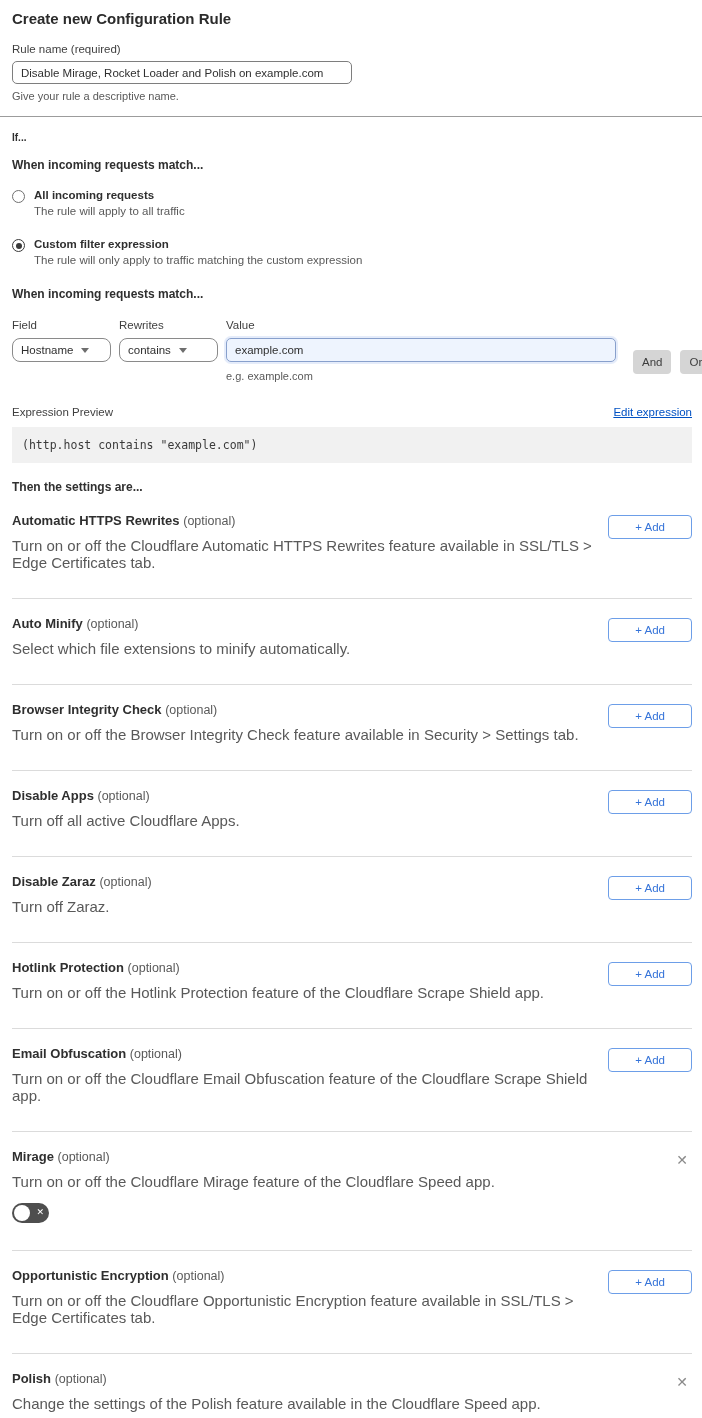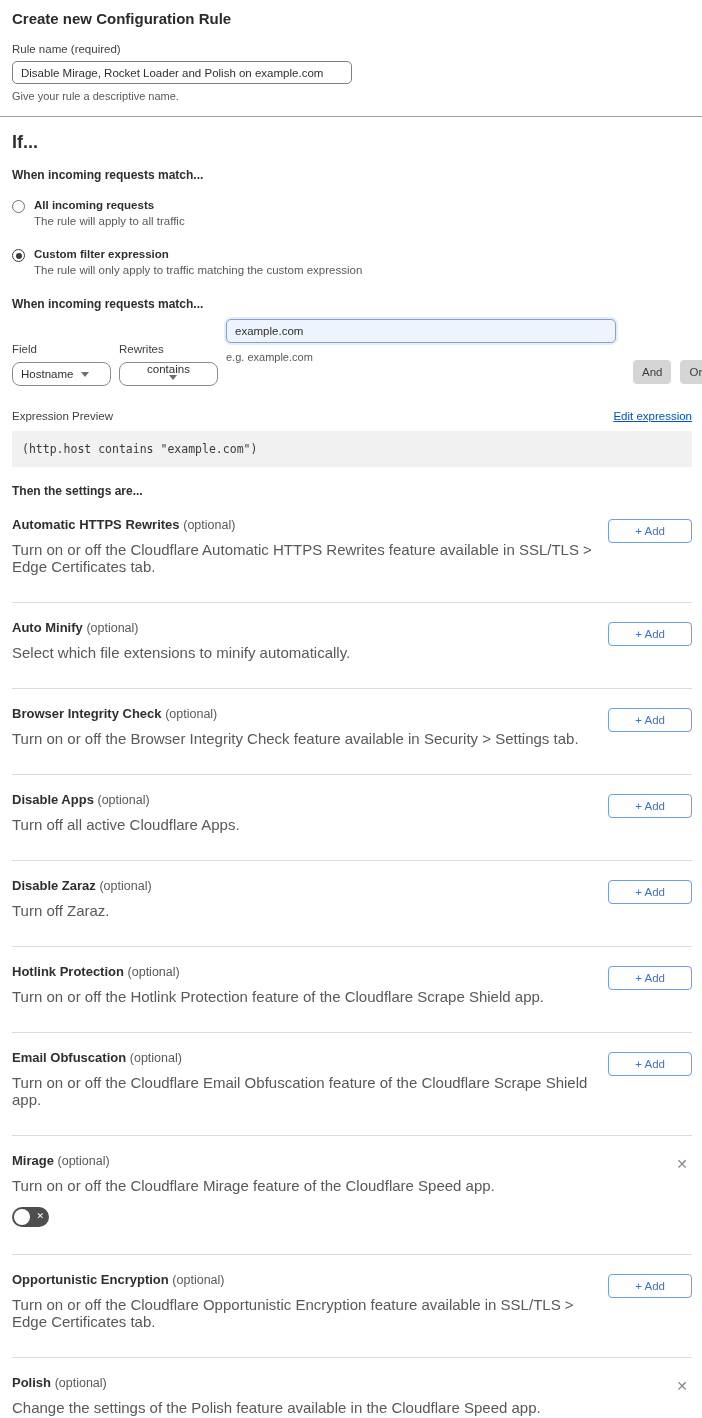--- a/index.html
+++ b/index.html
@@ -13,51 +13,51 @@
   .field-label { font-size:11.5px; color:#3f3f3f; margin-bottom:6px; }
   .text-input {
     width:340px; height:23px; border:1px solid #7e7e7e; border-radius:5px;
     font-family:"Liberation Sans", sans-serif; font-size:11.5px; color:#2f2f2f;
     padding:0 8px; background:#fff; display:block;
   }
   .helper { font-size:11px; color:#595959; margin-top:6px; }
 
   hr.top-divider { border:none; border-top:1px solid #9c9c9c; margin-top:14px; }
 
-  .if-heading { font-size:18px; font-weight:700; margin-top:15px; }
+  .if-heading { font-size:10px; font-weight:700; margin-top:15px; }
   .sub-heading { font-size:12px; font-weight:700; margin-top:15px; color:#2f2f2f; }
 
   .radio-group { margin-top:17px; }
   .radio-option { display:flex; align-items:flex-start; margin-bottom:21px; cursor:pointer; }
   .radio-circle {
     width:13px; height:13px; border-radius:50%; border:1px solid #707070;
     margin:1px 9px 0 0; flex:0 0 auto; position:relative; background:#fff;
   }
   .radio-circle.checked { border-color:#3a3a3a; }
   .radio-circle.checked::after {
     content:""; position:absolute; left:2.5px; top:2.5px; width:6px; height:6px;
     border-radius:50%; background:#3a3a3a;
   }
   .radio-texts .radio-label { font-size:11.5px; font-weight:700; color:#2f2f2f; }
   .radio-texts .radio-desc { font-size:11.5px; color:#595959; margin-top:4px; }
 
   .builder { margin-top:8px; display:flex; align-items:flex-start; }
   .builder .col { margin-right:8px; }
-  .builder .field-label { margin-bottom:7px; margin-top:24px; }
+  .builder .field-label { margin-bottom:7px; margin-top:10px; }
   .select {
     height:24px; border:1px solid #8a8a8a; border-radius:8px; background:#fff;
     display:flex; align-items:center; justify-content:flex-start;
     font-size:11.5px; color:#2f2f2f; padding:0 8px; cursor:pointer;
   }
   .select .caret {
     width:0; height:0; border-left:4px solid transparent; border-right:4px solid transparent;
     border-top:5px solid #6e6e6e; margin-left:8px;
   }
   .sel-field { width:99px; }
-  .sel-operator { width:99px;flex-direction:column; }
+  .sel-operator { width:99px; }
   .value-input {
     width:390px; height:24px; border:1px solid #88a0cc; border-radius:5px;
     background:#eef4fe; font-family:"Liberation Sans", sans-serif; font-size:11.5px;
     color:#2f2f2f; padding:0 8px; display:block;
     box-shadow:0 0 0 2px rgba(150,180,235,0.25);
   }
   .value-help { font-size:11px; color:#595959; margin-top:8px; }
   .conn-btn {
     height:24px; padding:0 9px; background:#d5d5d5; color:#3d3d3d; border:none;
     border-radius:4px; font-family:"Liberation Sans", sans-serif; font-size:11.5px;
@@ -154,20 +154,21 @@
         </div>
       </div>
       <div class="col">
         <div class="field-label">Rewrites</div>
         <div class="select sel-operator">
           <span>contains</span>
           <span class="caret"></span>
         </div>
       </div>
       <div class="col">
+        <div class="field-label">Value</div>
         <input class="value-input" type="text" value="example.com" style="">
         <div class="value-help">e.g. example.com</div>
       </div>
       <div class="conn-col">
         <button class="conn-btn">And</button>
         <button class="conn-btn">Or</button>
       </div>
     </div>
 
     <div class="preview-row">

